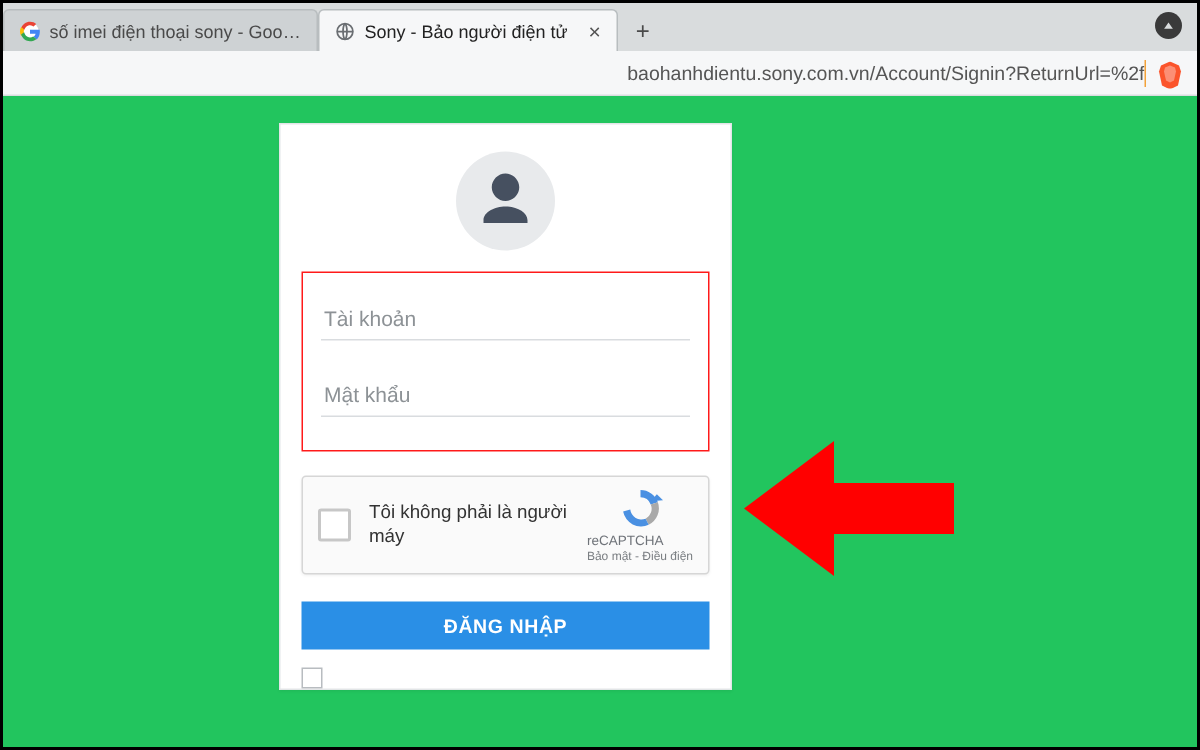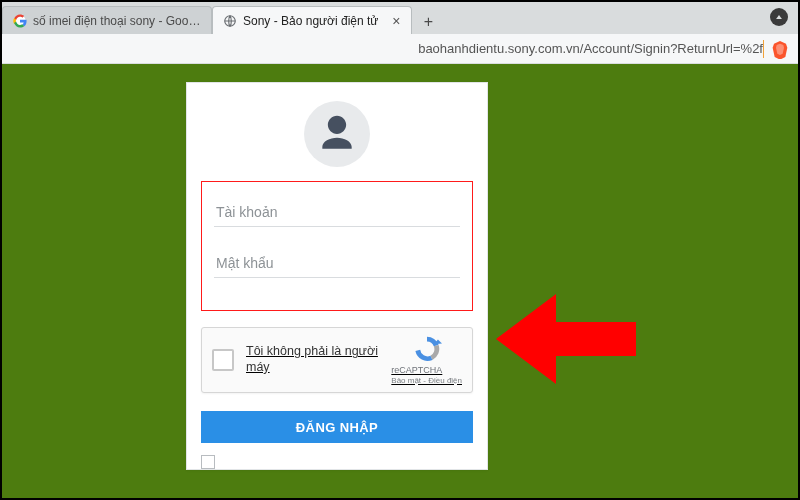--- a/index.html
+++ b/index.html
@@ -28,47 +28,46 @@
   .menu-dot svg { width:10px; height:10px; }
 
   .addrbar { height: 30px; background: #f6f7f8; border-bottom: 1px solid #dadddf;
              display: flex; align-items: center; padding: 0 10px; color: #555; font-size: 13px; }
   .addrbar .url { flex: 1; white-space: nowrap; overflow: hidden; text-align: right; }
   .addrbar .right-icons { display:flex; align-items:center; gap:8px; }
   .addrbar .sep { width:1px; height:18px; background:#f2a23a; }
   .brave-icon { width:16px; height:16px; }
 
   
-  .viewport { position: absolute; top: 62px; left: 0; right: 0; bottom: 0; background: #4d7c0f; overflow: hidden; }
+  .viewport { position: absolute; top: 62px; left: 0; right: 0; bottom: 0; background: #22c55e; overflow: hidden; }
 
   .card {
     position: absolute; left: 184px; top: 18px; width: 302px;
     background: #fff; border: 1px solid #e2e5e7;
     box-shadow: 0 1px 2px rgba(0,0,0,0.06);
   }
 
   .avatar-wrap { display:flex; justify-content:center; padding: 18px 0 14px; }
   .avatar-circle { width: 66px; height: 66px; border-radius: 50%; background: #e8eaec; display:flex; align-items:center; justify-content:center; }
   .avatar-circle svg { width: 44px; height: 44px; fill: #465060; }
 
   .redbox { margin: 0 14px; border: 1.5px solid #ff1a1a; padding: 16px 12px 18px; }
   .field { position: relative; margin-bottom: 22px; }
-  .field:last-child { margin-bottom: 14px; }
+  .field:last-child { margin-bottom: 4px; }
   .field input {
     width: 100%; border: none; border-bottom: 1px solid #d9dcdf;
     font-size: 14px; padding: 6px 2px; outline: none; background: transparent;
     color: #333;
   }
   .field input::placeholder { color: #8d9296; }
 
   .captcha {
     margin: 16px 14px 0; height: 66px; border: 1px solid #d6d6d6; border-radius: 3px;
     background: #fafafa; display:flex; align-items:center; padding: 0 10px;
     box-shadow: 0 1px 2px rgba(0,0,0,0.05);
-    text-decoration: underline;
   }
   .captcha .cb { width: 22px; height: 22px; border: 2px solid #c7c7c7; border-radius: 2px; background:#fff; margin-right: 12px; cursor:pointer; }
   .captcha .label { font-size: 12.5px; color: #333; line-height: 1.25; flex:1; }
   .captcha .brand { text-align:left; font-size: 8px; color:#7a7e82; line-height:1.2; }
   .captcha .brand .rc { font-size: 9px; color:#6f7379; margin-top:2px;}
   .captcha .brand svg { width: 30px; height: 28px; display:block; margin:0 auto; }
 
   .login-btn {
     margin: 18px 14px 0; height: 32px; background: #2a8fe6; color: #fff;
     display:flex; align-items:center; justify-content:center;

